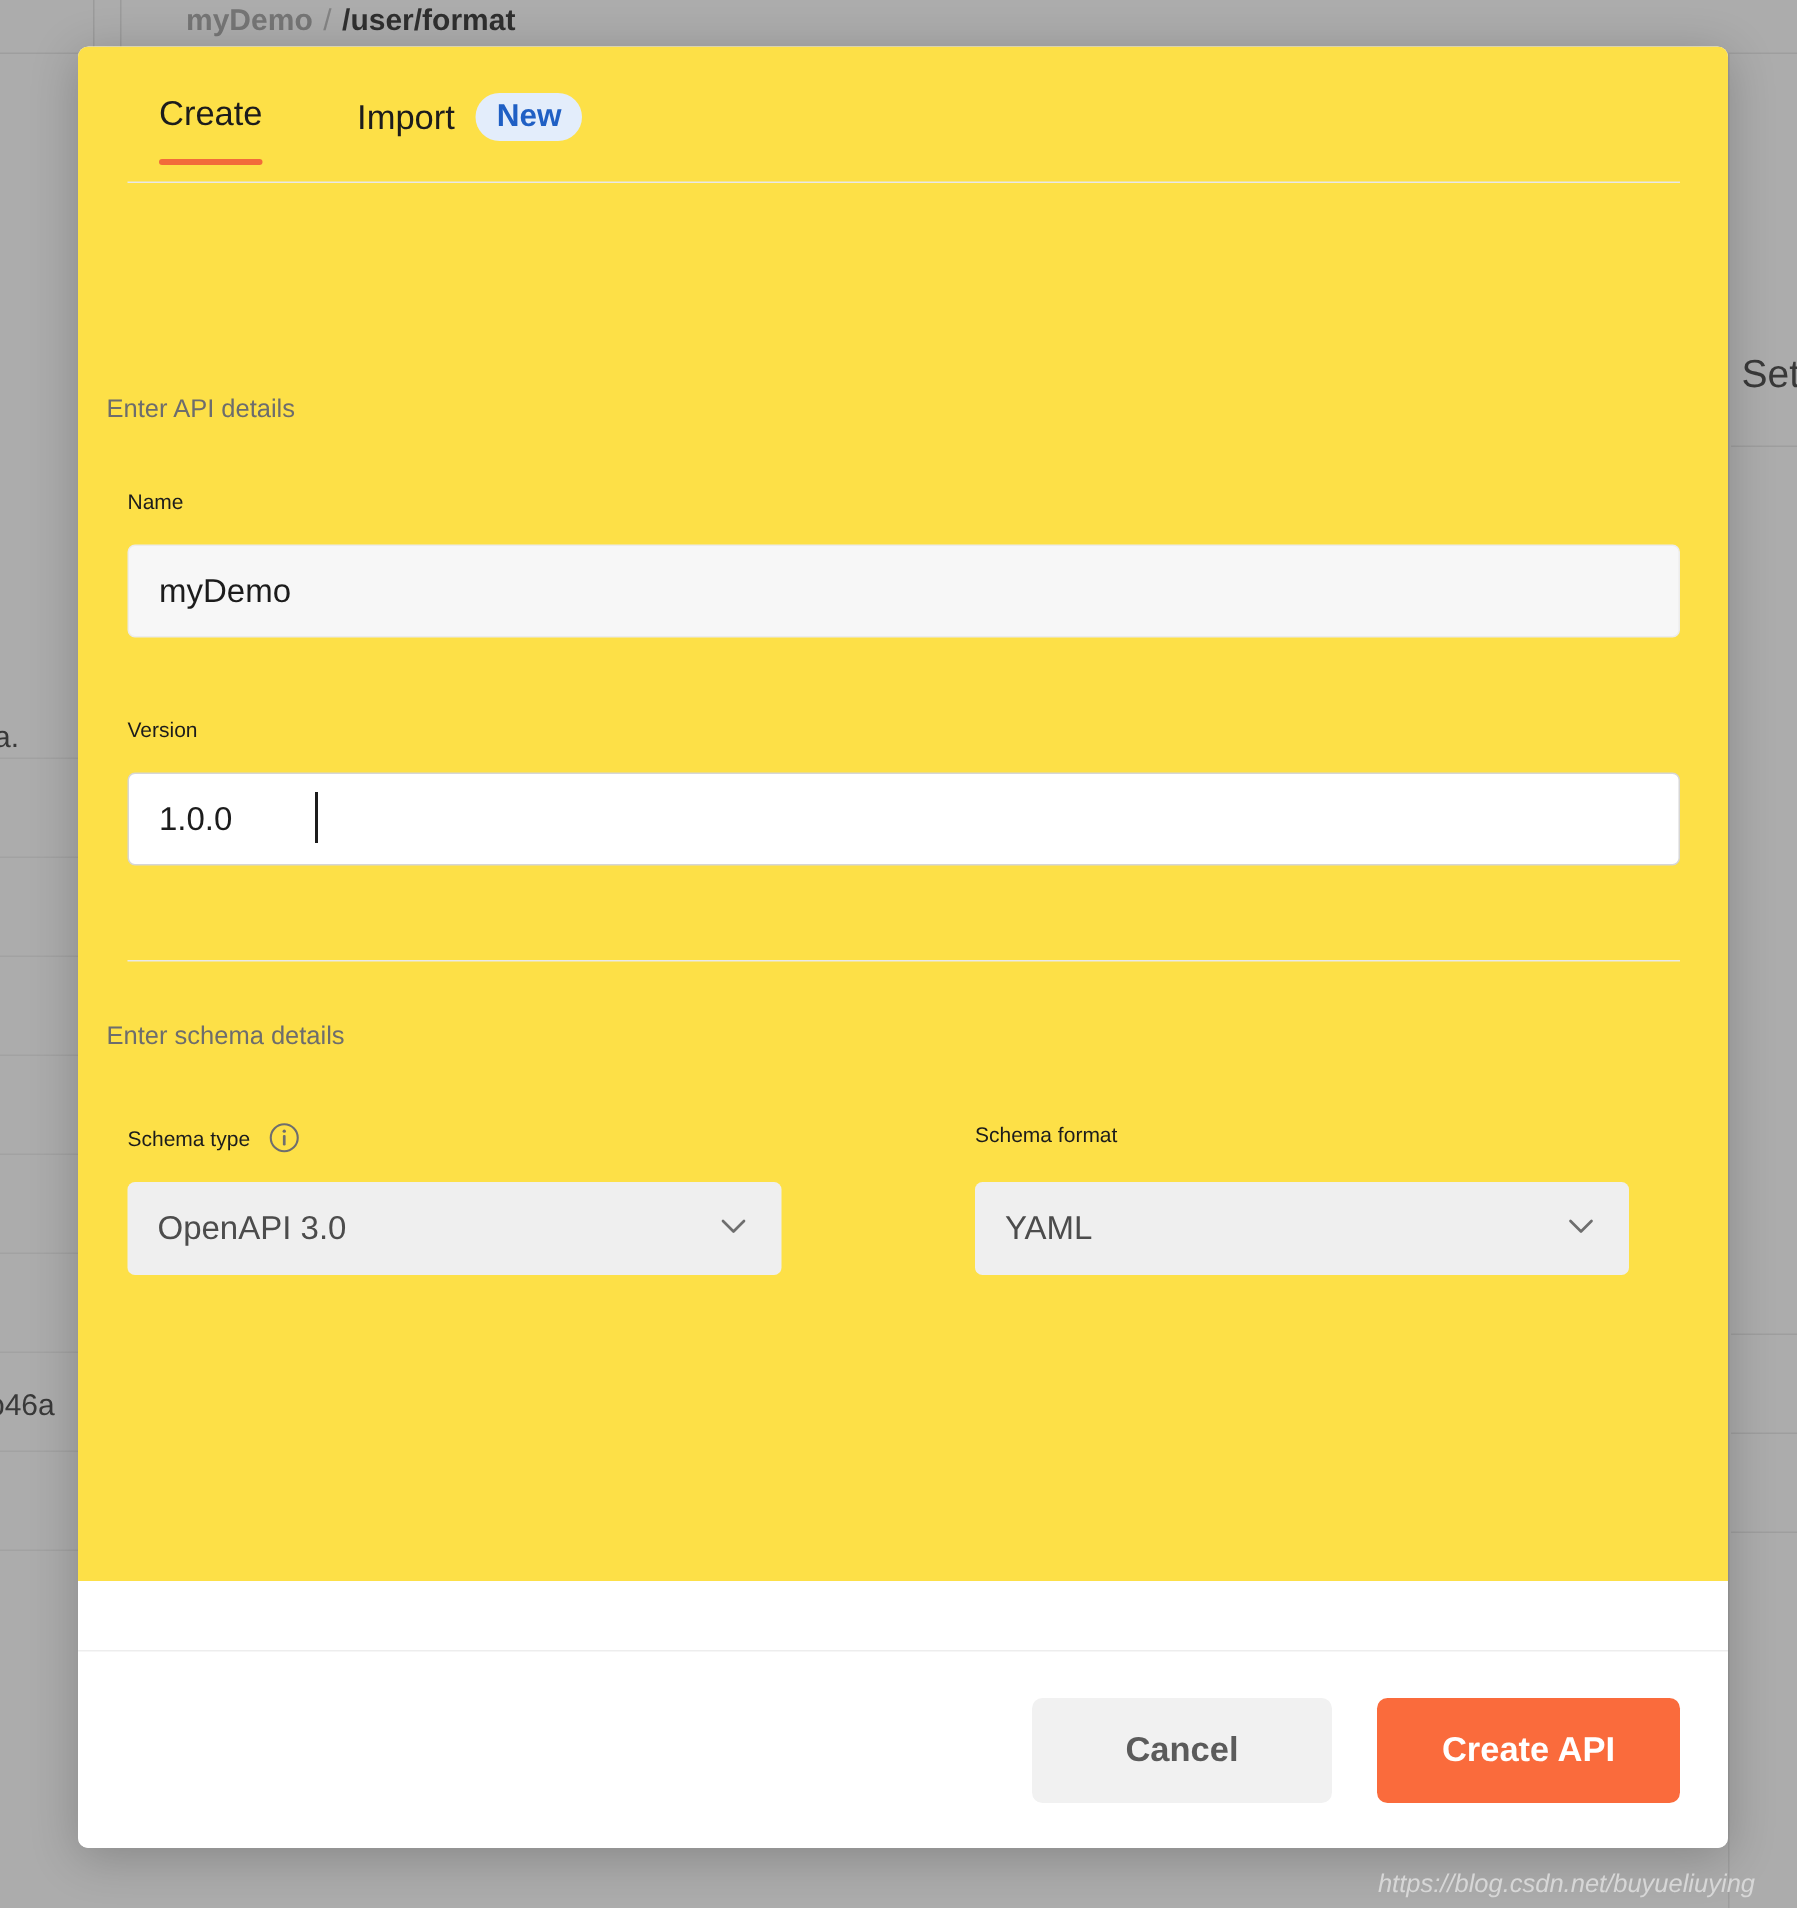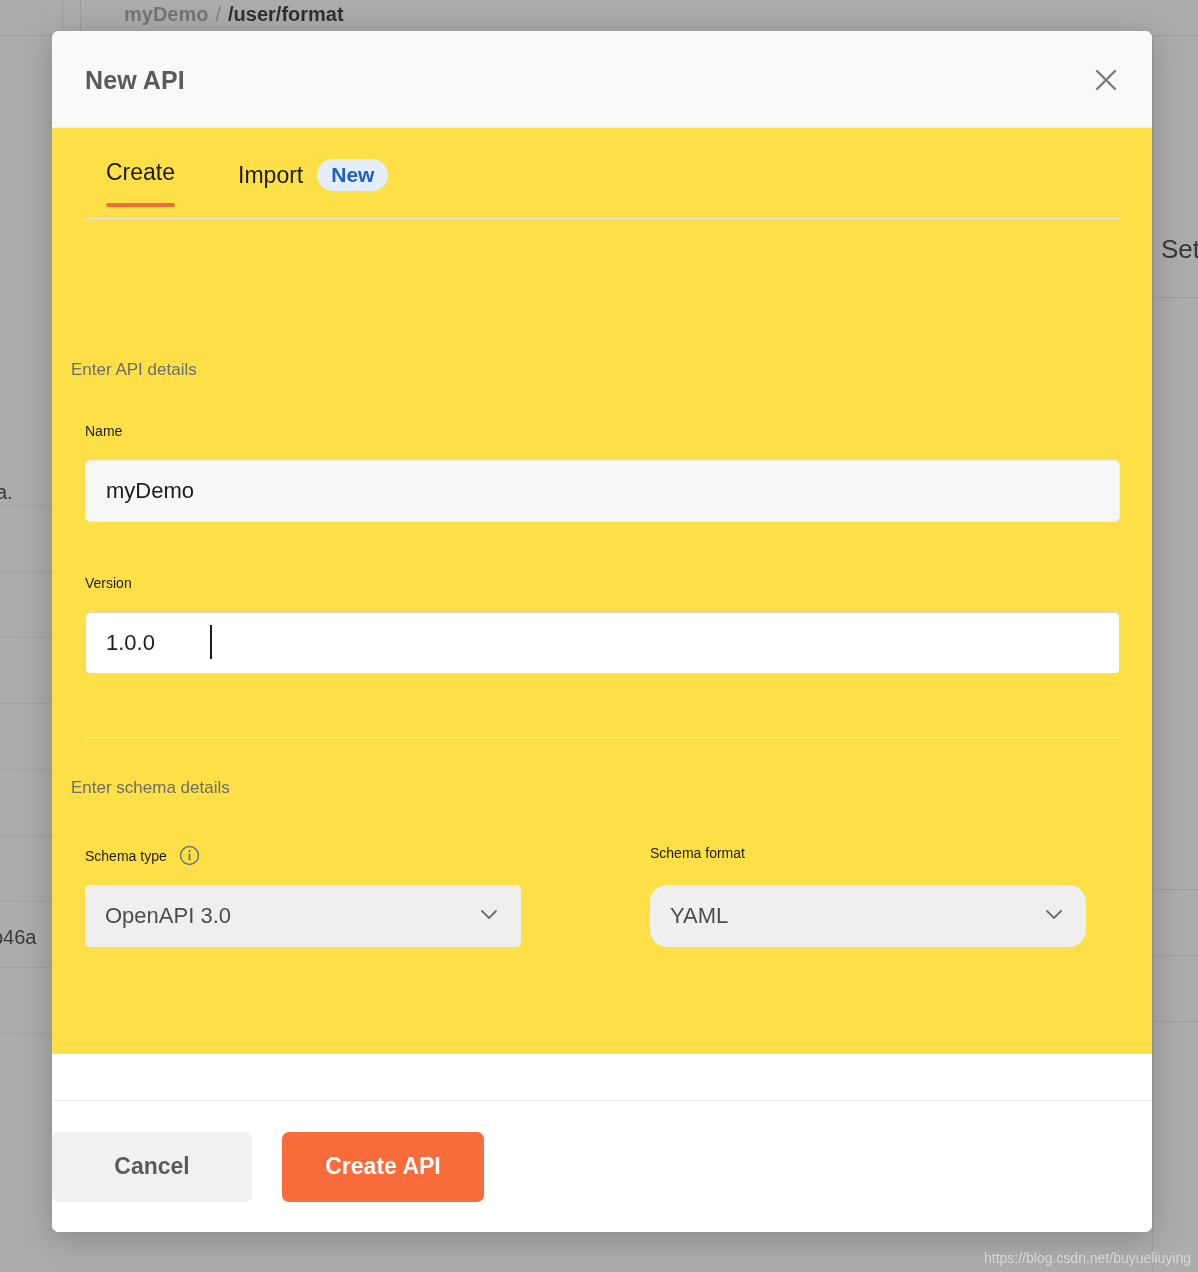--- a/index.html
+++ b/index.html
@@ -235,35 +235,36 @@
     background: #efefef;
     border: none;
     border-radius: 5px;
     display: flex;
     align-items: center;
     padding: 0 20px;
     cursor: pointer;
     font-family: inherit;
   }
   #sel-stype   { left: 33px;  top: 757px; width: 436px; }
-  #sel-sformat { left: 598px; top: 757px; width: 436px; border-radius: 17px; }
+  #sel-sformat { left: 598px; top: 757px; width: 436px; }
   .select-value {
     font-size: 22px;
     color: #4c4c4c;
     flex: 1 1 auto;
   }
   .chev { flex: 0 0 auto; display: block; }
 
   .modal-footer {
     position: relative;
     flex: 0 0 132px;
     border-top: 1px solid #ededed;
     background: #ffffff;
     display: flex;
     align-items: center;
+    justify-content: flex-end;
     padding-right: 32px;
     gap: 30px;
     margin-top: 46px;
   }
   .btn {
     border: none;
     border-radius: 7px;
     font-family: inherit;
     font-size: 23px;
     font-weight: 700;
@@ -276,24 +277,25 @@
     width: 200px;
   }
   .btn-primary {
     background: #fa6b3c;
     color: #ffffff;
     width: 202px;
   }
 
   .watermark {
     position: absolute;
-    right: 7px; bottom: 6px;
-    font-size: 14px;
+    right: 28px; bottom: 6px;
+    font-size: 17px;
     color: #d7d7d7;
     white-space: nowrap;
+    font-style: italic;
   }
 </style>
 </head>
 <body>
 
 <div id="bg-app">
 
   <div class="bg-topbar">
     <div class="bg-topbar-divider" style="left:62px"></div>
     <div class="bg-topbar-divider" style="left:80px"></div>
@@ -323,28 +325,20 @@
     <div class="bg-left-text" style="left:-4px;top:445px">a.</div>
     <div class="bg-left-text" style="left:-8px;top:890px">b46a</div>
   </div>
 
 </div>
 
 <div id="dimmer"></div>
 
 <div id="modal">
 
-  <div class="modal-header">
-    <div class="modal-title">New API</div>
-    <button class="close-btn" aria-label="Close">
-      <svg width="30" height="30" viewBox="0 0 30 30" aria-hidden="true">
-        <path d="M6 6 L24 24 M24 6 L6 24" stroke="#7b7b7b" stroke-width="2.4" stroke-linecap="round" fill="none"></path>
-      </svg>
-    </button>
-  </div>
 
   <div class="modal-body">
 
     <div class="tabs">
       <button class="tab tab-create active">
         <span>Create</span>
       </button>
       <button class="tab tab-import">
         <span>Import</span>
         <span class="badge-new">New</span>

